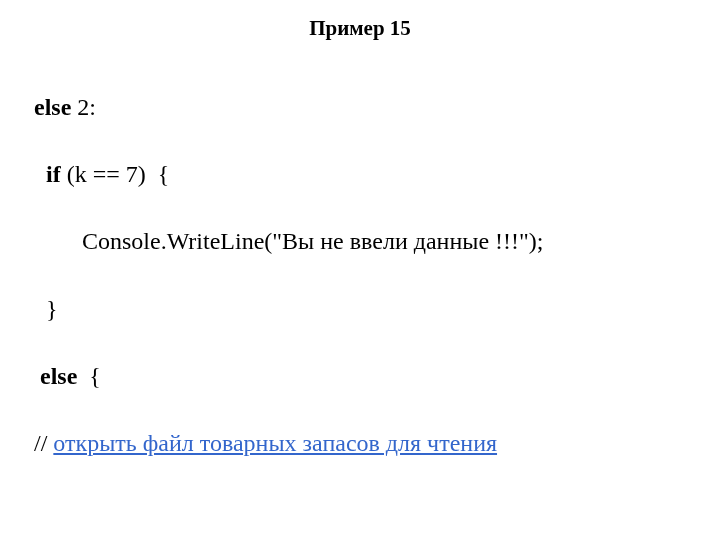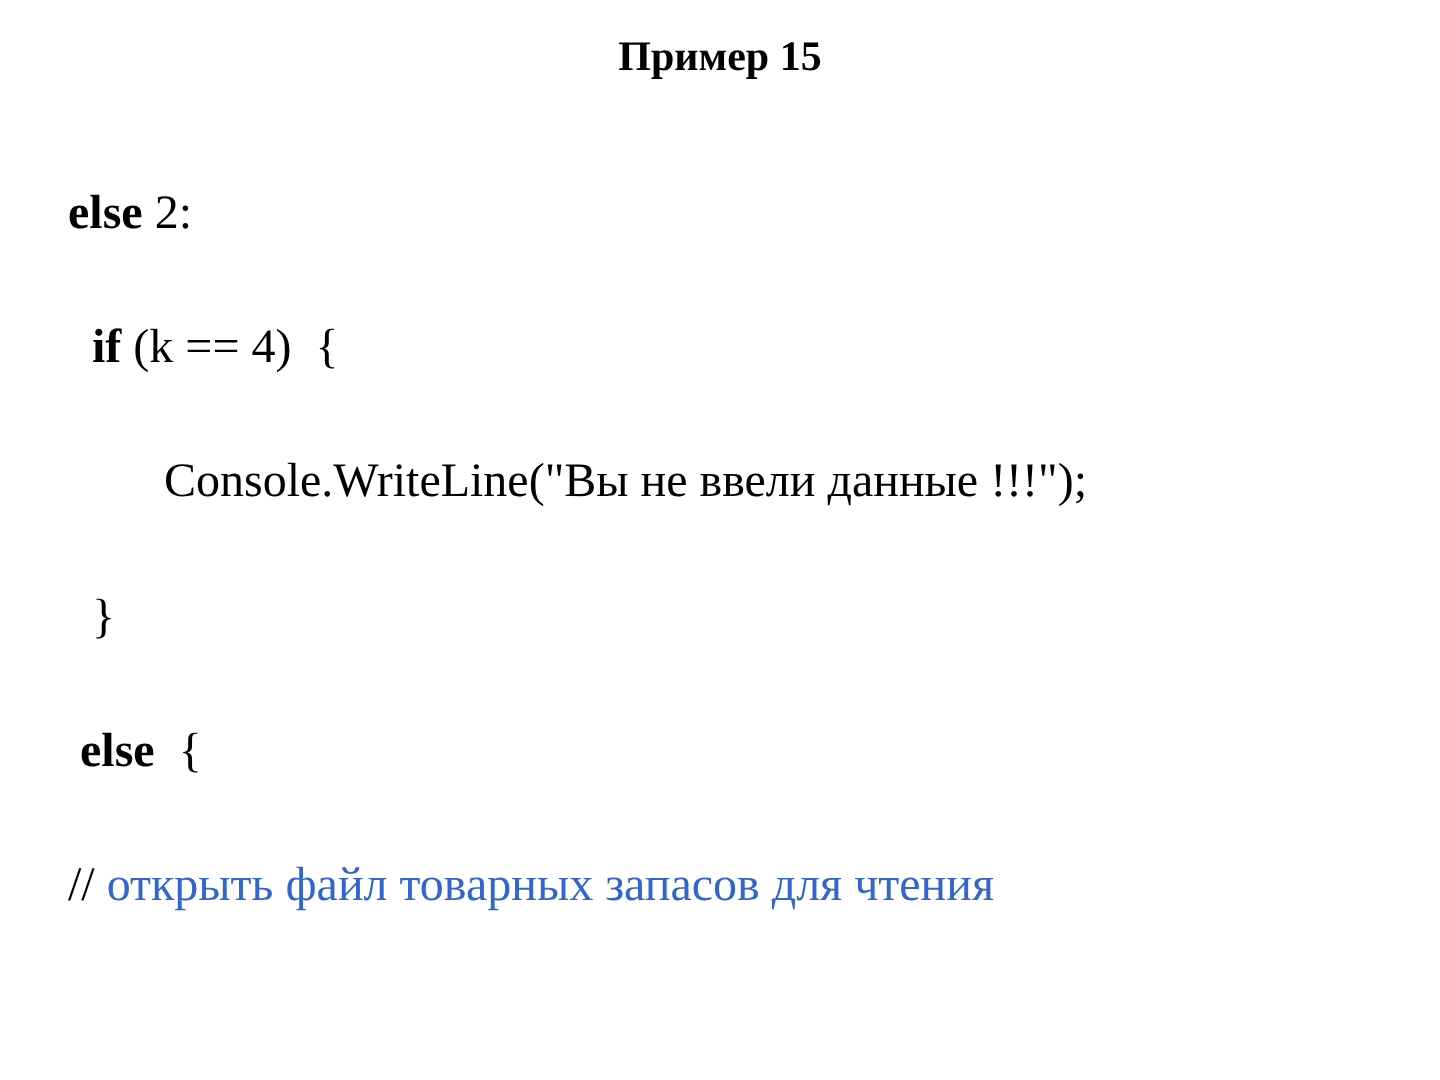--- a/index.html
+++ b/index.html
@@ -21,33 +21,33 @@
     text-align: center;
     font-weight: bold;
     font-size: 21px;
     margin-bottom: 14px;
   }
   .code-block {
     font-size: 24px;
     white-space: pre;
   }
   .bold { font-weight: bold; }
-  .comment { color: #3366cc; }
+  .comment { color: #3366cc; text-decoration: underline; }
   .commentslash { color: #000000; }
   .line { display: block; }
 </style>
 </head>
 <body>
 
 <div class="slide">
   <div class="title">Пример 15</div>
 
   <div class="code-block">
 <span class="line"> <span class="bold">else</span><span> 2:</span></span>
-<span class="line"><span>   </span><span class="bold">if</span><span> (k == 4)  {</span></span>
+<span class="line"><span>   </span><span class="bold">if</span><span> (k == 7)  {</span></span>
 <span class="line">         Console.WriteLine("Вы не ввели данные !!!");</span>
 <span class="line">   }</span>
 <span class="line"><span>  </span><span class="bold">else</span><span>  {</span></span>
 <span class="line"><span class="commentslash"> // </span><span class="comment">открыть файл товарных запасов для чтения</span></span>
 
 
 
 
   </div>
 </div>

